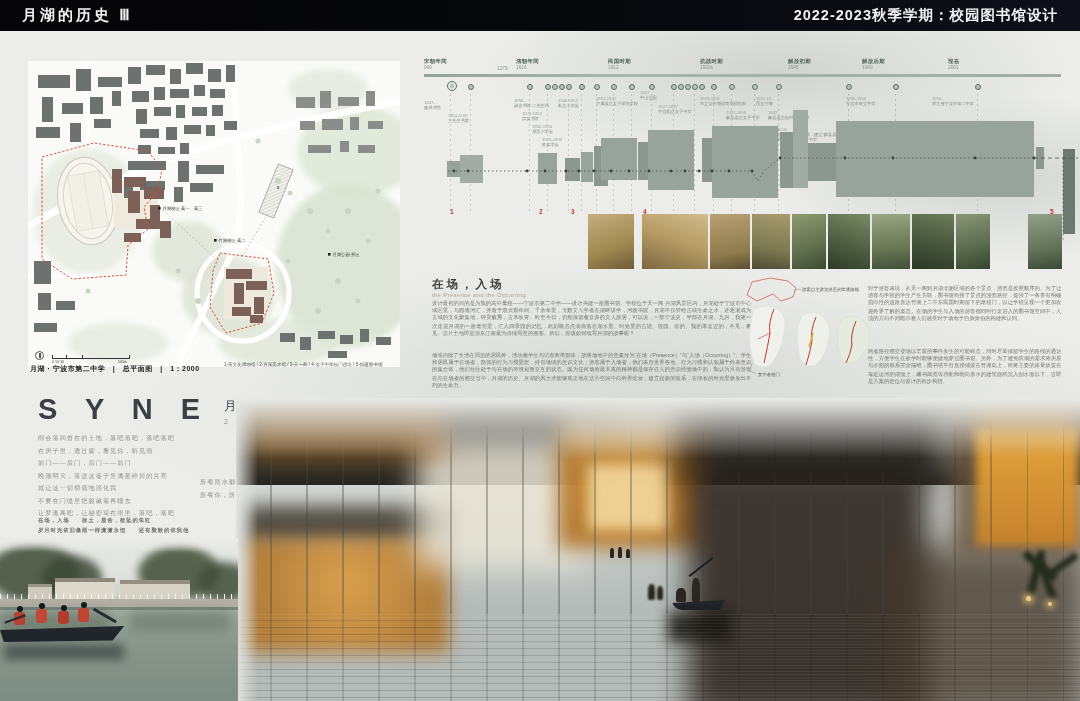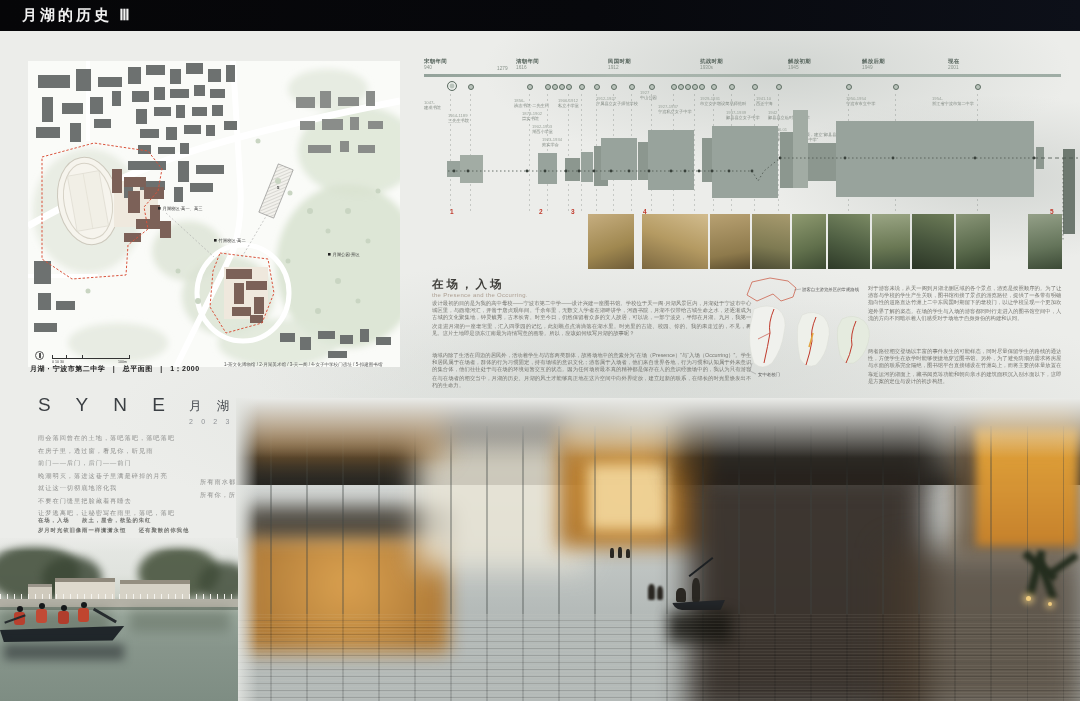--- a/index.html
+++ b/index.html
@@ -57,21 +57,21 @@
   
   .es-title{left:432px;top:246px;font-size:11.5px;font-weight:bold;color:#3f3e3a;letter-spacing:3px;}
   .es-sub{left:432px;top:261px;font-size:9px;transform:scale(.66);transform-origin:0 0;
     color:#ab9d90;letter-spacing:.5px;}
   .para{font-size:8.6px;line-height:1.42;text-align:justify;color:#75756f;
     transform:scale(.62);transform-origin:0 0;}
   
   .dlabel{font-size:4.4px;fill:#555;}
   
   .proj{left:38px;top:364px;display:flex;align-items:flex-start;}
-  .proj .nm{font-size:19px;color:#3b3f43;letter-spacing:10px;font-weight:400;line-height:1;}
+  .proj .nm{font-size:29px;color:#3b3f43;letter-spacing:10px;font-weight:700;line-height:1;}
   .proj .col{margin-left:14px;padding-top:3px;}
   .proj .cn{font-size:12.5px;color:#41454a;letter-spacing:6px;}
   .proj .dt{font-size:7px;color:#8f9296;letter-spacing:3.2px;margin-top:3px;}
   .poem{font-size:9.6px;line-height:2.0;color:#8d8e8c;letter-spacing:1.5px;
     transform:scale(.65);transform-origin:0 0;white-space:nowrap;}
   .poemft{font-size:9px;line-height:1.9;font-weight:bold;color:#6d6e6b;letter-spacing:1.5px;
     transform:scale(.6);transform-origin:0 0;white-space:nowrap;}
   
   .shore{position:absolute;left:0;top:538px;width:238px;height:163px;z-index:5;overflow:hidden;
     background:linear-gradient(180deg,#e6e8e4 0,#e0e3de 36px,#cdd2c9 58px,#aab4a9 67px,
@@ -92,20 +92,21 @@
       repeating-linear-gradient(90deg,transparent 0 34.5px,rgba(18,20,20,.15) 34.5px 36px);}
   .fig{background:#2a2722;border-radius:40% 40% 20% 20%;}
 </style>
 </head>
 <body>
 
 <div class="board">
 
   <div class="hdr">
     <div class="lt">月湖的历史 Ⅲ</div>
+    <div class="rt">2022-2023秋季学期：校园图书馆设计</div>
   </div>
 
   <div class="sheet">
 
     <div class="mapbox">
       <svg width="372" height="306" viewBox="0 0 372 306">
         <defs>
           <filter id="soft" x="-40%" y="-40%" width="180%" height="180%">
               <feGaussianBlur stdDeviation="3"></feGaussianBlur>
             </filter>

